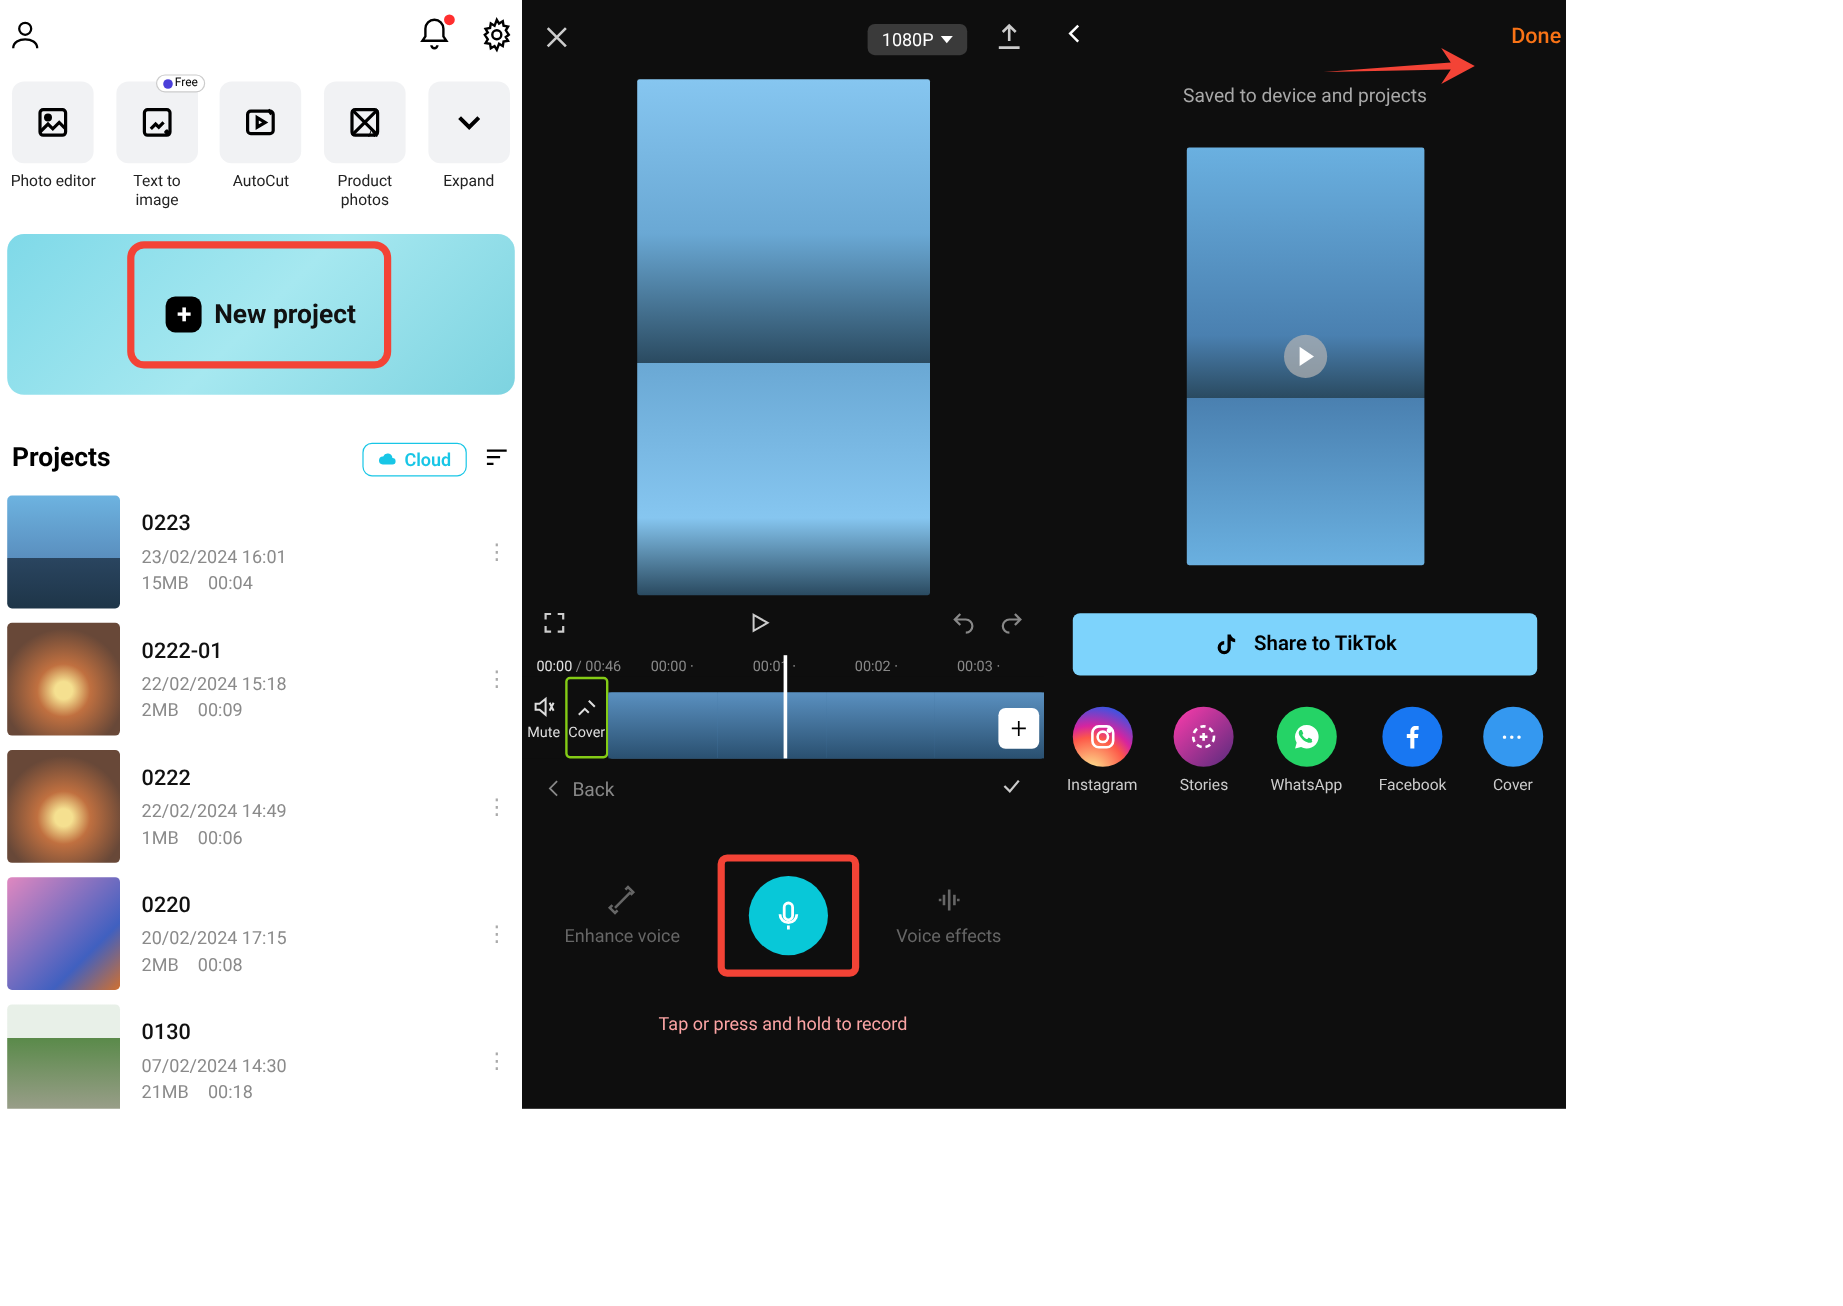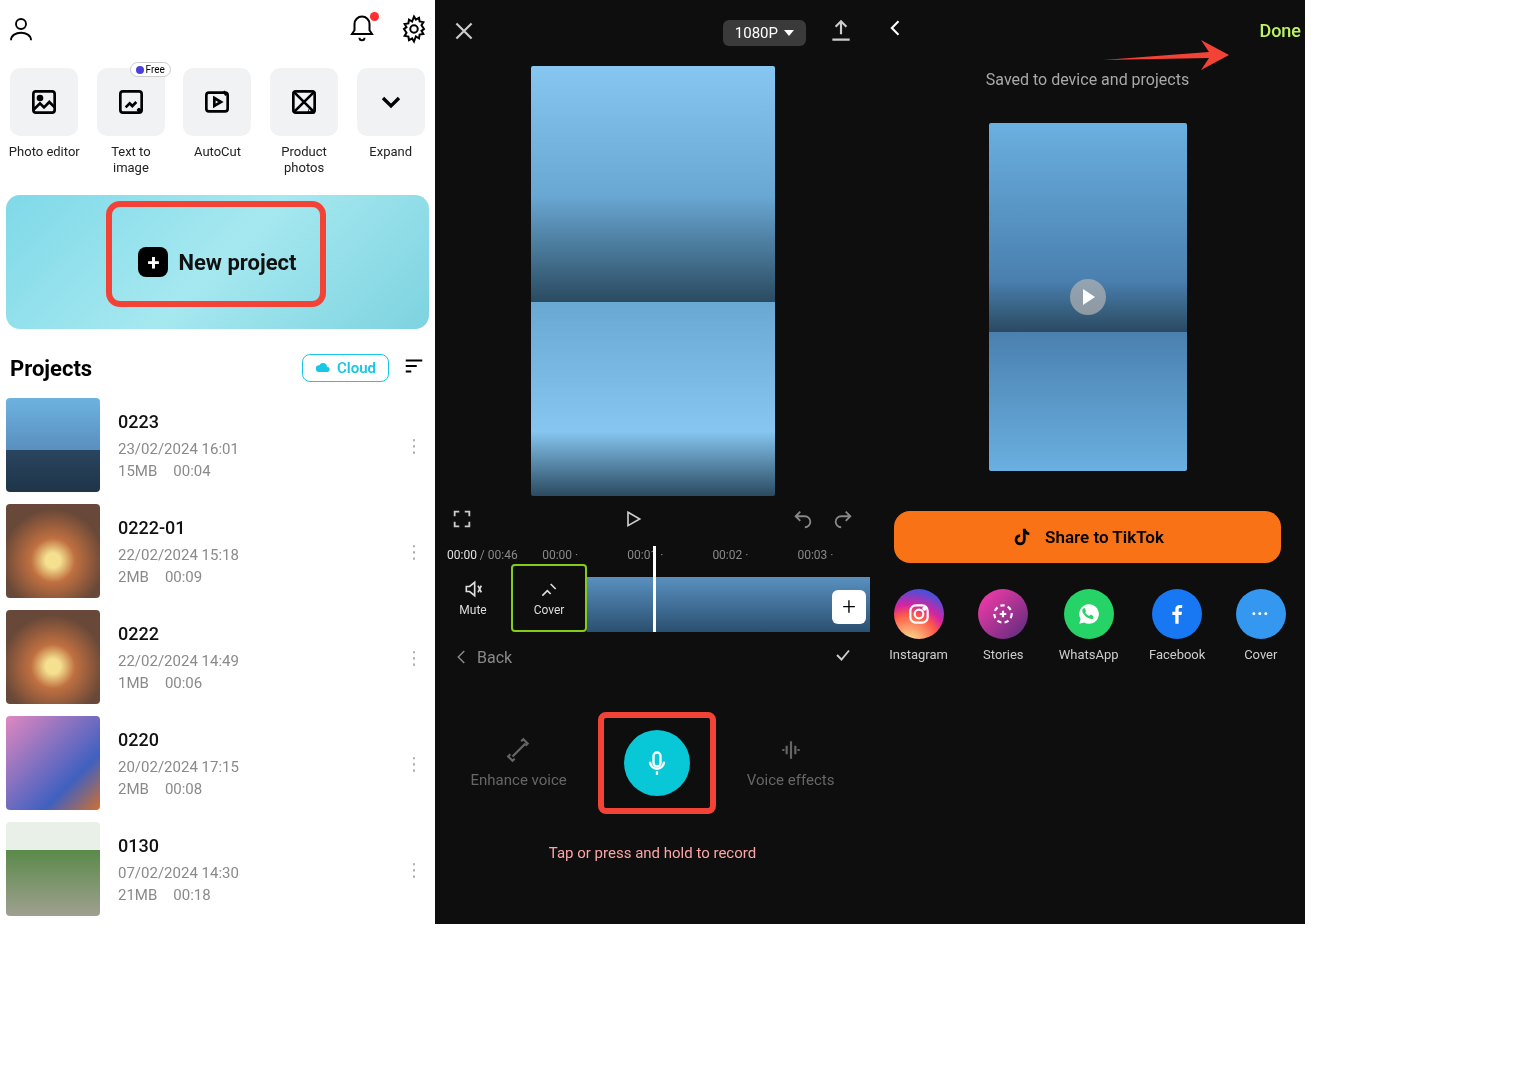--- a/index.html
+++ b/index.html
@@ -24,21 +24,21 @@
 .tool-label { font-size:13px; text-align:center; margin-top:8px; line-height:1.2; color:#222; }
 .free-badge { position:absolute; top:-6px; right:-6px; background:#fff; border:1px solid #ccc; border-radius:10px; font-size:10px; padding:1px 5px; display:flex; align-items:center; gap:2px; }
 .free-badge::before { content:""; width:8px; height:8px; border-radius:50%; background:#4a3fd9; display:inline-block; }
 
 .newproj-outer { margin:20px 6px 0 6px; border-radius:14px; background:linear-gradient(135deg,#7fd9e8 0%,#a6e8f0 50%,#7dd3e0 100%); padding:0; height:134px; position:relative; display:flex; align-items:center; justify-content:center; }
 .newproj-hl { position:absolute; border:6px solid #f34336; border-radius:14px; top:6px; left:100px; width:220px; height:106px; }
 .newproj-inner { display:flex; align-items:center; gap:10px; }
 .plus-box { width:30px; height:30px; background:#000; border-radius:8px; display:flex; align-items:center; justify-content:center; color:#fff; font-size:22px; font-weight:700; }
 .newproj-text { font-size:22px; font-weight:700; color:#111; }
 
-.projects-hdr { display:flex; align-items:center; justify-content:space-between; padding:25px 10px 10px 10px; }
+.projects-hdr { display:flex; justify-content:space-between; padding:40px 10px 10px 10px; }
 .projects-title { font-size:22px; font-weight:700; }
 .projects-hdr-right { display:flex; align-items:center; gap:14px; }
 .cloud-btn { border:1.5px solid #18c6e6; color:#18c6e6; border-radius:8px; padding:4px 12px; font-size:15px; font-weight:600; display:flex; align-items:center; gap:6px; }
 .cloud-btn svg { width:16px; height:16px; }
 .sort-icon svg { width:22px; height:22px; }
 
 .plist { padding:0 6px; }
 .pitem { display:flex; align-items:center; padding:6px 0; position:relative; }
 .pthumb { width:94px; height:94px; border-radius:4px; background:#888; flex-shrink:0; }
 .pinfo { margin-left:18px; flex:1; }
@@ -65,55 +65,55 @@
 .prev-bar svg { width:22px; height:22px; }
 .prev-center svg { width:20px; height:20px; }
 .undo-bar { display:flex; gap:18px; }
 
 .tl-hdr { display:flex; font-size:12px; color:#888; padding:6px 12px 2px 12px; }
 .tl-cur { color:#e0e0e0; }
 .tl-ticks { flex:1; display:flex; justify-content:space-around; }
 
 .tl { position:relative; height:68px; background:#0e0e0e; display:flex; align-items:flex-end; }
 .tl-controls { display:flex; height:100%; }
-.tl-btn { width:76px; display:flex; flex-direction:column; align-items:center; justify-content:center; color:#ddd; font-size:12px; gap:4px; }
+.tl-btn { width:36px; display:flex; flex-direction:column; align-items:center; justify-content:center; color:#ddd; font-size:12px; gap:4px; }
 .tl-btn svg { width:20px; height:20px; }
 .tl-cover { border:2px solid #84cc16; border-radius:4px; }
 .tl-strip { flex:1; height:55px; background:linear-gradient(90deg,#4a80b0 0%,#3a6a94 100%); border-radius:3px; display:flex; }
 .tl-strip div { flex:1; background:linear-gradient(180deg,#5a90c0 0%,#2a5070 100%); }
 .tl-play { position:absolute; left:218px; top:-18px; bottom:0; width:3px; background:#fff; }
 .tl-add { position:absolute; right:4px; bottom:8px; width:34px; height:34px; background:#fff; border-radius:6px; display:flex; align-items:center; justify-content:center; font-size:24px; font-weight:300; color:#000; }
 
 .back-bar { display:flex; align-items:center; justify-content:space-between; padding:14px 18px; color:#888; font-size:16px; }
 .back-bar svg { width:18px; height:18px; }
 .back-left { display:flex; align-items:center; gap:6px; }
 
 .rec-row { display:flex; align-items:center; justify-content:space-around; padding:30px 20px 10px; position:relative; }
 .rec-side { display:flex; flex-direction:column; align-items:center; color:#666; gap:8px; font-size:15px; }
 .rec-side svg { width:26px; height:26px; }
 .rec-mic-box { border:6px solid #f34336; border-radius:8px; padding:12px 20px; }
 .rec-mic { width:66px; height:66px; background:#08c8d8; border-radius:50%; display:flex; align-items:center; justify-content:center; }
 .rec-mic svg { width:28px; height:28px; }
 .rec-hint { text-align:center; color:#fca5a5; font-size:15px; padding:20px 0; }
 
 
-.p3-top { display:flex; align-items:center; justify-content:space-between; padding:18px 4px 18px 16px; color:#bef264; }
+.p3-top { display:flex; align-items:center; justify-content:space-between; padding:18px 4px 18px 16px; color:#f97316; }
 .p3-top svg { width:20px; height:20px; }
 .done-text { font-size:18px; font-weight:500; }
 .ready { text-align:center; color:#fff; font-size:30px; font-weight:700; margin-top:22px; }
 .saved { text-align:center; color:#a8a8a8; font-size:16px; margin-top:10px; }
 
 .arrow { position:absolute; top:36px; right:74px; }
 .arrow svg { width:130px; height:38px; }
 
 .share-thumb { width:198px; height:348px; margin:34px auto 0; background:linear-gradient(180deg,#6ab0e0 0%,#4a80b0 45%,#2a4a60 60%,#4a80b0 60%,#6ab0e0 100%); border-radius:2px; position:relative; }
 .play-btn { position:absolute; top:50%; left:50%; transform:translate(-50%,-50%); width:36px; height:36px; background:rgba(180,180,180,.7); border-radius:50%; display:flex; align-items:center; justify-content:center; }
 .play-btn::after { content:""; border-left:12px solid #fff; border-top:8px solid transparent; border-bottom:8px solid transparent; margin-left:3px; }
 
-.tiktok-btn { margin:40px 24px 0; background:#f97316; border-radius:16px; height:52px; display:flex; align-items:center; justify-content:center; gap:12px; font-size:17px; font-weight:600; }
+.tiktok-btn { margin:40px 24px 0; background:#7dd3fc; border-radius:6px; height:52px; display:flex; align-items:center; justify-content:center; gap:12px; font-size:17px; font-weight:600; }
 .tiktok-btn svg { width:22px; height:22px; }
 
 .share-row { display:flex; justify-content:space-around; padding:26px 4px 0; }
 .share-item { display:flex; flex-direction:column; align-items:center; gap:8px; color:#ccc; font-size:13px; }
 .share-circ { width:50px; height:50px; border-radius:50%; display:flex; align-items:center; justify-content:center; }
 .sc-ig { background:radial-gradient(circle at 30% 110%,#fdf497 0%,#fd5949 45%,#d6249f 60%,#285aeb 90%); }
 .sc-st { background:linear-gradient(135deg,#ff3cac 0%,#562b7c 100%); }
 .sc-wa { background:#25d366; }
 .sc-fb { background:#1877f2; }
 .sc-ot { background:#3498f0; }

